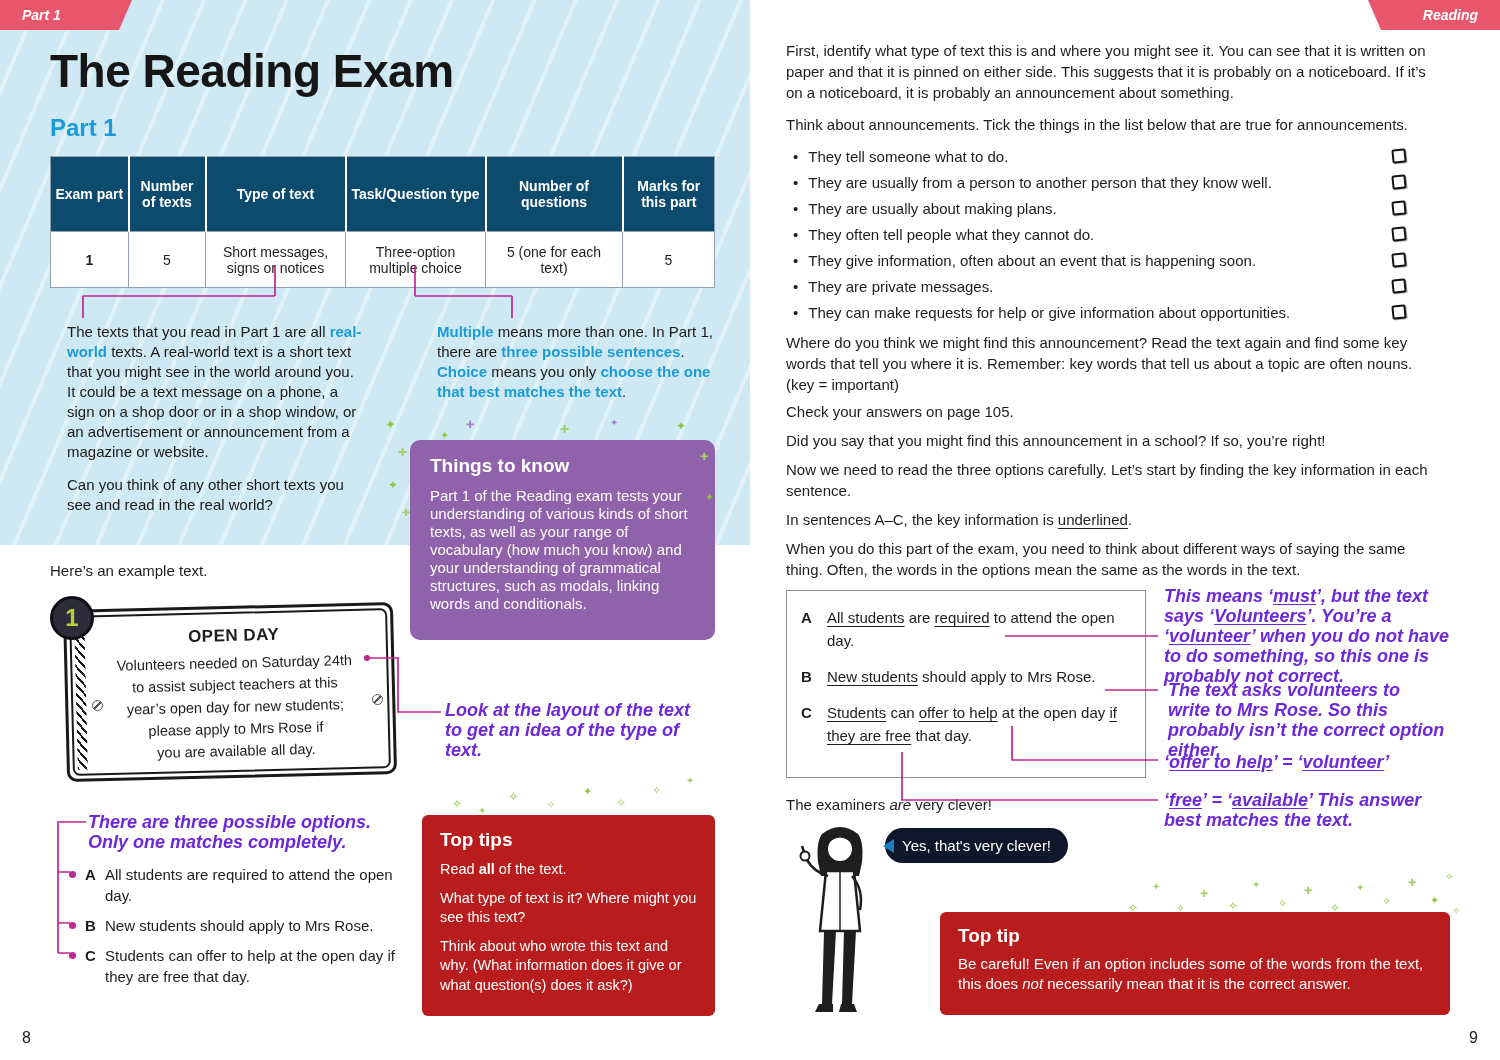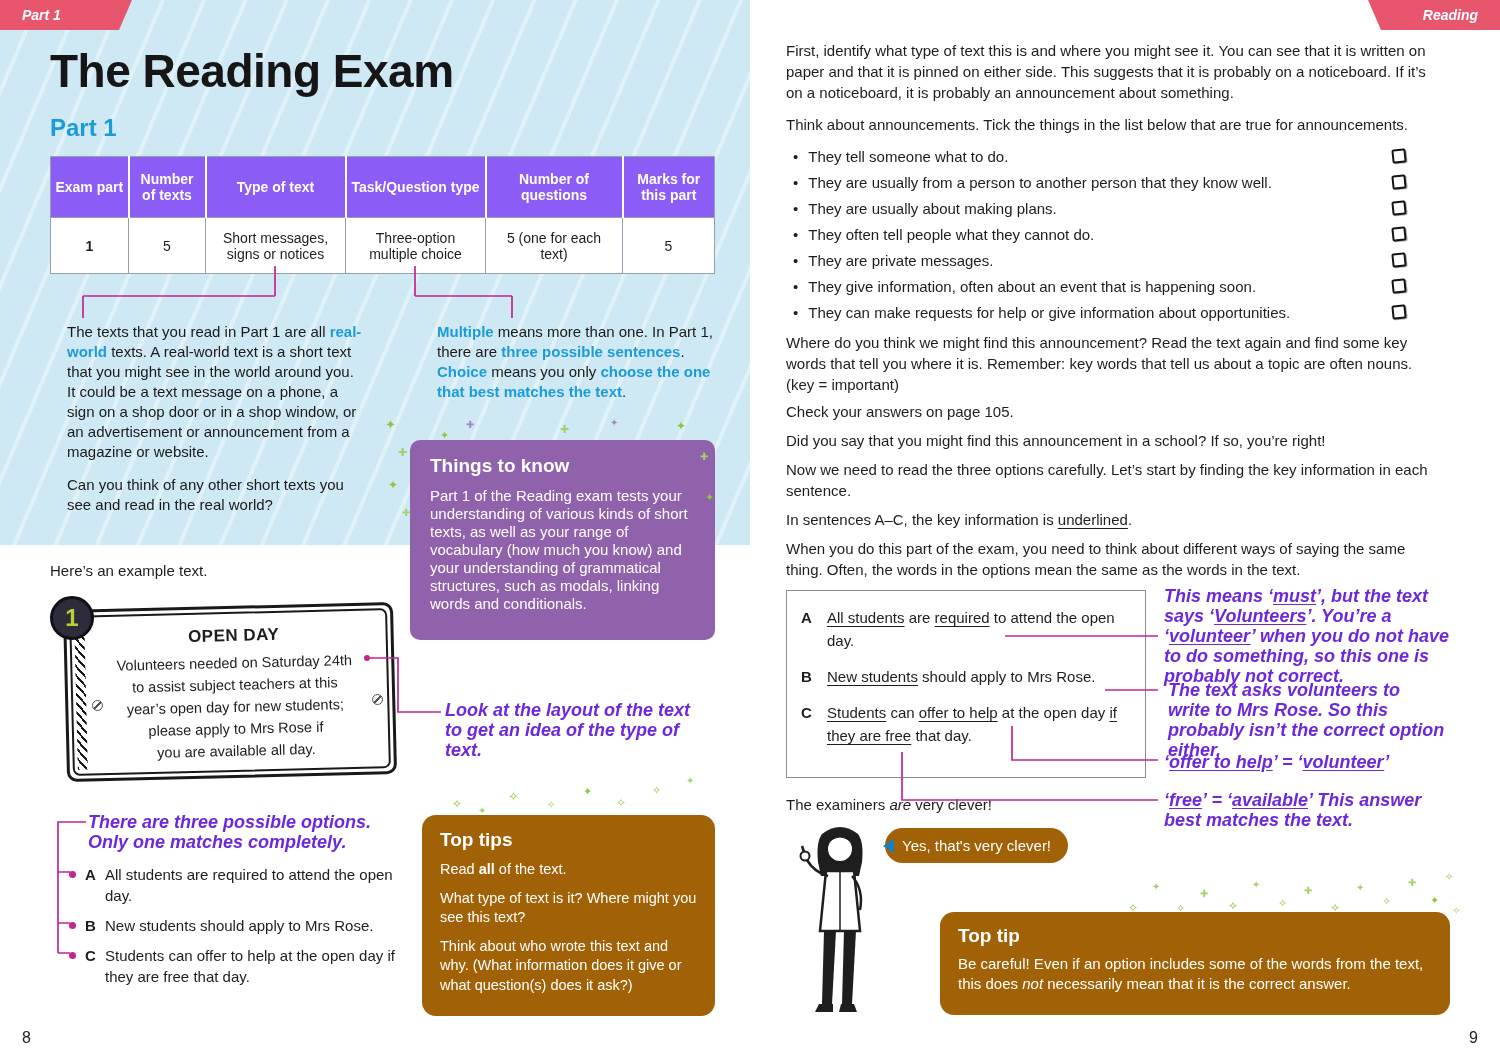--- a/index.html
+++ b/index.html
@@ -14,21 +14,21 @@
   .badge-left{left:0;width:132px;padding-left:22px;clip-path:polygon(0 0,100% 0,calc(100% - 13px) 100%,0 100%)}
   .badge-right{right:0;width:132px;text-align:right;padding-right:22px;clip-path:polygon(0 0,100% 0,100% 100%,13px 100%)}
 
   
   .blue-panel{position:absolute;left:0;top:0;width:750px;height:545px;background:#cfe9f4;
     background-image:repeating-linear-gradient(113deg,rgba(255,255,255,0) 0 34px,rgba(255,255,255,.38) 34px 38px)}
   .title{position:absolute;left:50px;top:44px;font-size:46px;font-weight:800;letter-spacing:-.5px;color:#161616}
   .subtitle{position:absolute;left:50px;top:114px;font-size:24px;font-weight:bold;color:#1b9cd8}
 
   table.exam-table{position:absolute;left:50px;top:156px;width:664px;border-collapse:collapse;table-layout:fixed;text-align:center;background:#fff;border:1px solid #93a2ae}
-  .exam-table th{background:#8b5cf6;color:#fff;font-size:14px;font-weight:bold;padding:14px 4px;height:54px;vertical-align:middle}
+  .exam-table th{background:#0c4a6e;color:#fff;font-size:14px;font-weight:bold;padding:21px 4px;height:54px;vertical-align:middle}
   .exam-table th+th{border-left:2px solid #fff}
   .exam-table td{border:1px solid #93a2ae;font-size:14px;padding:10px 6px;height:56px;vertical-align:middle;background:#fff}
   .td-bold{font-weight:bold}
 
   .callout{position:absolute;font-size:15px;line-height:20px;color:#1a1a1a}
   .b{font-weight:bold}
   .i{font-style:italic}
   .u{text-decoration:underline;text-underline-offset:3px}
   .c-blue{color:#1b9cd8;font-weight:bold}
 
@@ -48,21 +48,21 @@
 
   .hand{position:absolute;font-style:italic;font-weight:bold;color:#6d28d9;font-size:18px;line-height:20px;z-index:3}
   .hand .u{text-decoration:underline;text-underline-offset:2px}
 
   .opts{position:absolute;left:85px;top:864px;width:330px;font-size:15px;line-height:21px}
   .opts .opt{position:relative;padding-left:20px;margin-bottom:9px}
   .opts .opt::before{content:'';position:absolute;left:-16px;top:7px;width:7px;height:7px;border-radius:50%;background:#c2268f}
   .letter{font-weight:bold}
   .opts .letter{position:absolute;left:0}
 
-  .greenbox{position:absolute;background:#a16207;color:#fff;border-radius:14px;z-index:3}
+  .greenbox{position:absolute;background:#b91c1c;color:#fff;border-radius:6px;z-index:3}
   .tips{left:422px;top:815px;width:293px;height:201px;padding:14px 18px}
   .tips h3{font-size:19px;margin-bottom:9px}
   .tips p{font-size:14.5px;line-height:19.5px;margin-bottom:9px}
   .tiptop{left:190px;top:912px;width:510px;height:103px;padding:13px 18px}
   .tiptop h3{font-size:19px;margin-bottom:7px}
   .tiptop p{font-size:15px;line-height:20px}
 
   .pgnum{position:absolute;bottom:13px;font-size:16px;color:#222}
 
   
@@ -71,21 +71,21 @@
   .chk-row{display:flex;align-items:center;height:26px}
   .chk-row::before{content:'•';margin:0 10px 0 7px}
   .chk-text{width:520px}
   .chk-box{margin-left:auto;width:14px;height:14px;border:2px solid #141414;border-radius:2px;transform:rotate(-6deg);background:#fff;box-shadow:1px 1px 0 0 rgba(20,20,20,.35)}
 
   .obox{position:absolute;left:36px;top:590px;width:360px;height:188px;border:1.5px solid #8c8c8c;background:#fff;padding:15px 8px 0 14px;z-index:2}
   .obox .opt{position:relative;padding-left:26px;margin-bottom:13px;font-size:15px;line-height:23px}
   .obox .letter{position:absolute;left:0}
   .obox .u{text-decoration:underline;text-underline-offset:3px}
 
-  .bubble{position:absolute;left:135px;top:828px;background:#a16207;color:#fff;font-size:15px;padding:9px 17px;border-radius:18px;z-index:4;white-space:nowrap}
+  .bubble{position:absolute;left:135px;top:828px;background:#0f172a;color:#fff;font-size:15px;padding:9px 17px;border-radius:18px;z-index:4;white-space:nowrap}
   .bubble::before{content:'';position:absolute;left:-9px;top:11px;border:7px solid transparent;border-right:11px solid #187dc1}
 
   .woman{position:absolute;left:40px;top:818px;width:100px;height:202px;z-index:3}
 
   .connectors{position:absolute;left:0;top:0;width:1500px;height:1060px;pointer-events:none;z-index:5}
   .spark{position:absolute;z-index:4;pointer-events:none;line-height:1}
   .sp-g1{color:#8dc63f}.sp-g2{color:#a4d16d}.sp-v{color:#a784c4}
 </style>
 </head>
 <body>
@@ -214,26 +214,26 @@
         <span class="chk-text">They are usually about making plans.</span>
         <span class="chk-box"></span>
       </div>
 
       <div class="chk-row">
         <span class="chk-text">They often tell people what they cannot do.</span>
         <span class="chk-box"></span>
       </div>
 
       <div class="chk-row">
+        <span class="chk-text">They give information, often about an event that is happening soon.</span>
+        <span class="chk-box"></span>
+      </div>
+
+      <div class="chk-row">
         <span class="chk-text">They are private messages.</span>
-        <span class="chk-box"></span>
-      </div>
-
-      <div class="chk-row">
-        <span class="chk-text">They give information, often about an event that is happening soon.</span>
         <span class="chk-box"></span>
       </div>
 
       <div class="chk-row">
         <span class="chk-text">They can make requests for help or give information about opportunities.</span>
         <span class="chk-box"></span>
       </div>
     </div>
 
   <p class="rp" style="top:332px">Where do you think we might find this announcement? Read the text again and find some key words that tell you where it is. Remember: key words that tell us about a topic are often nouns. (key = important)</p>

